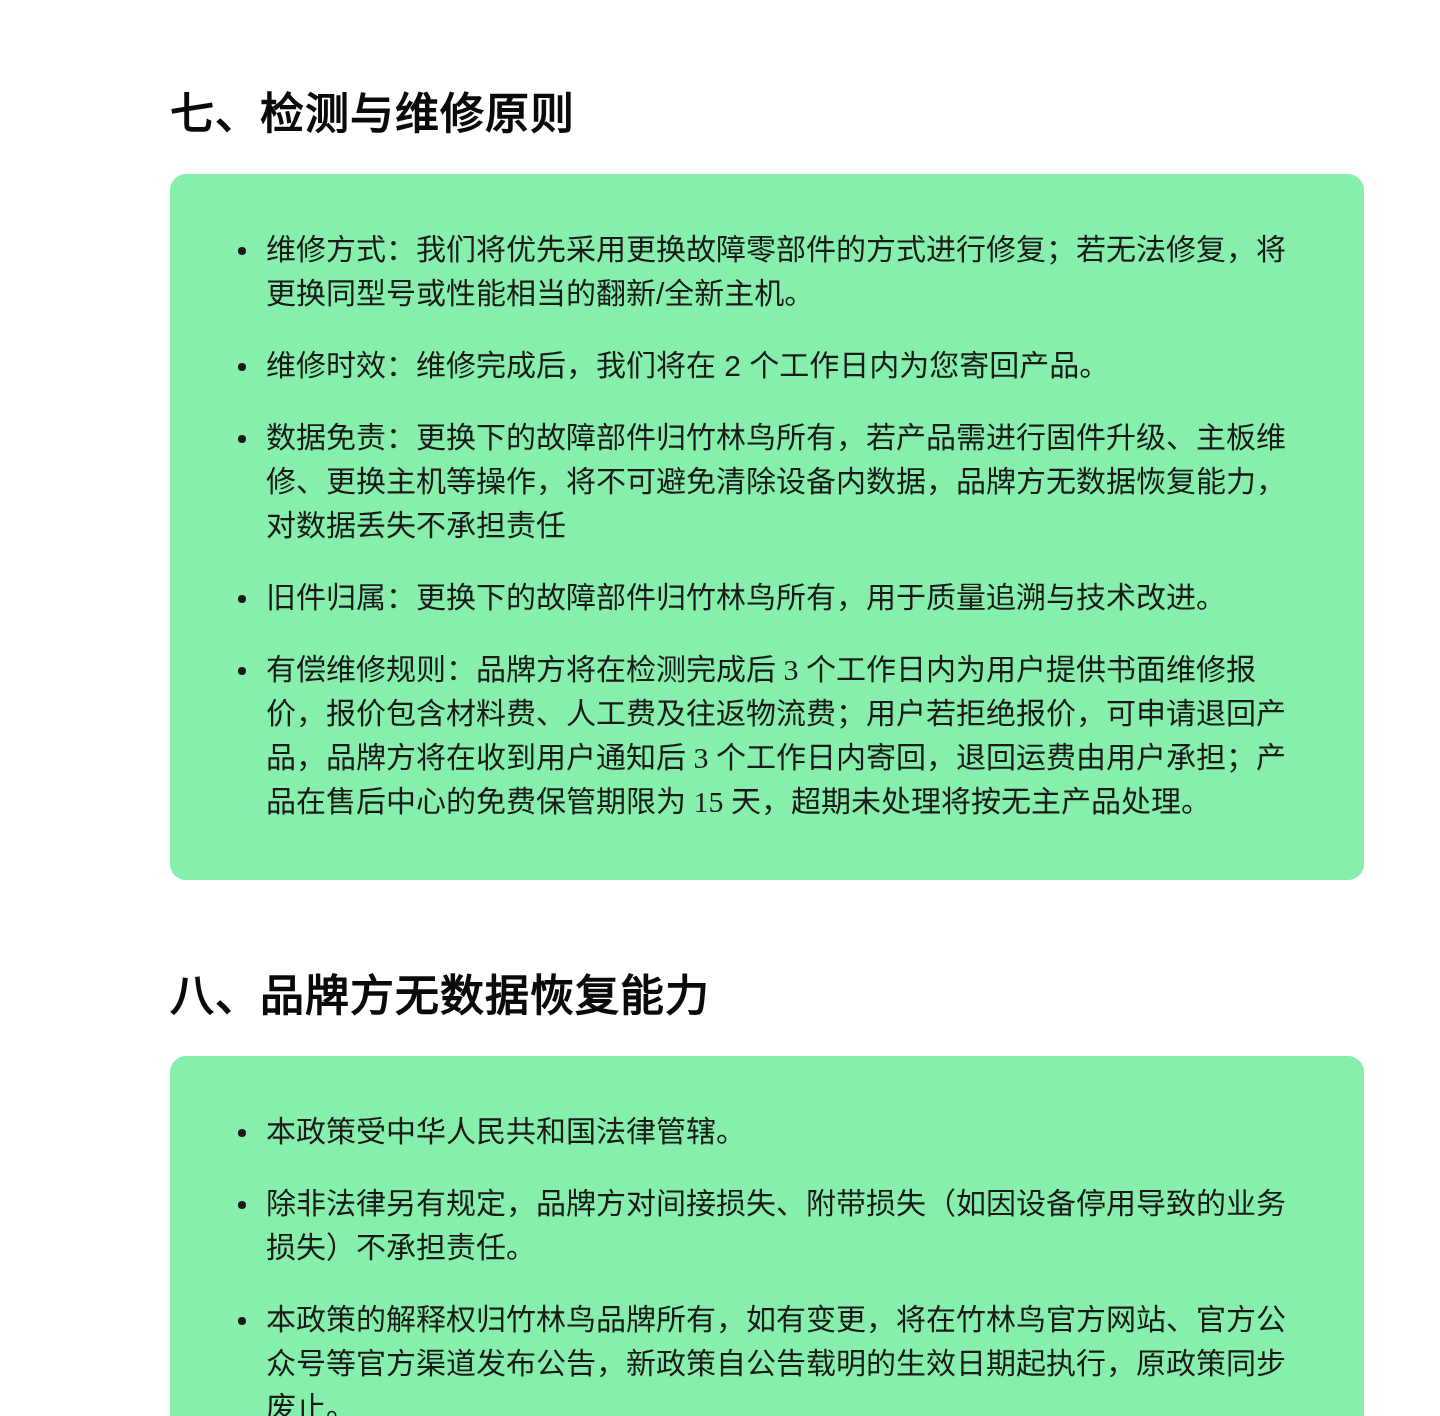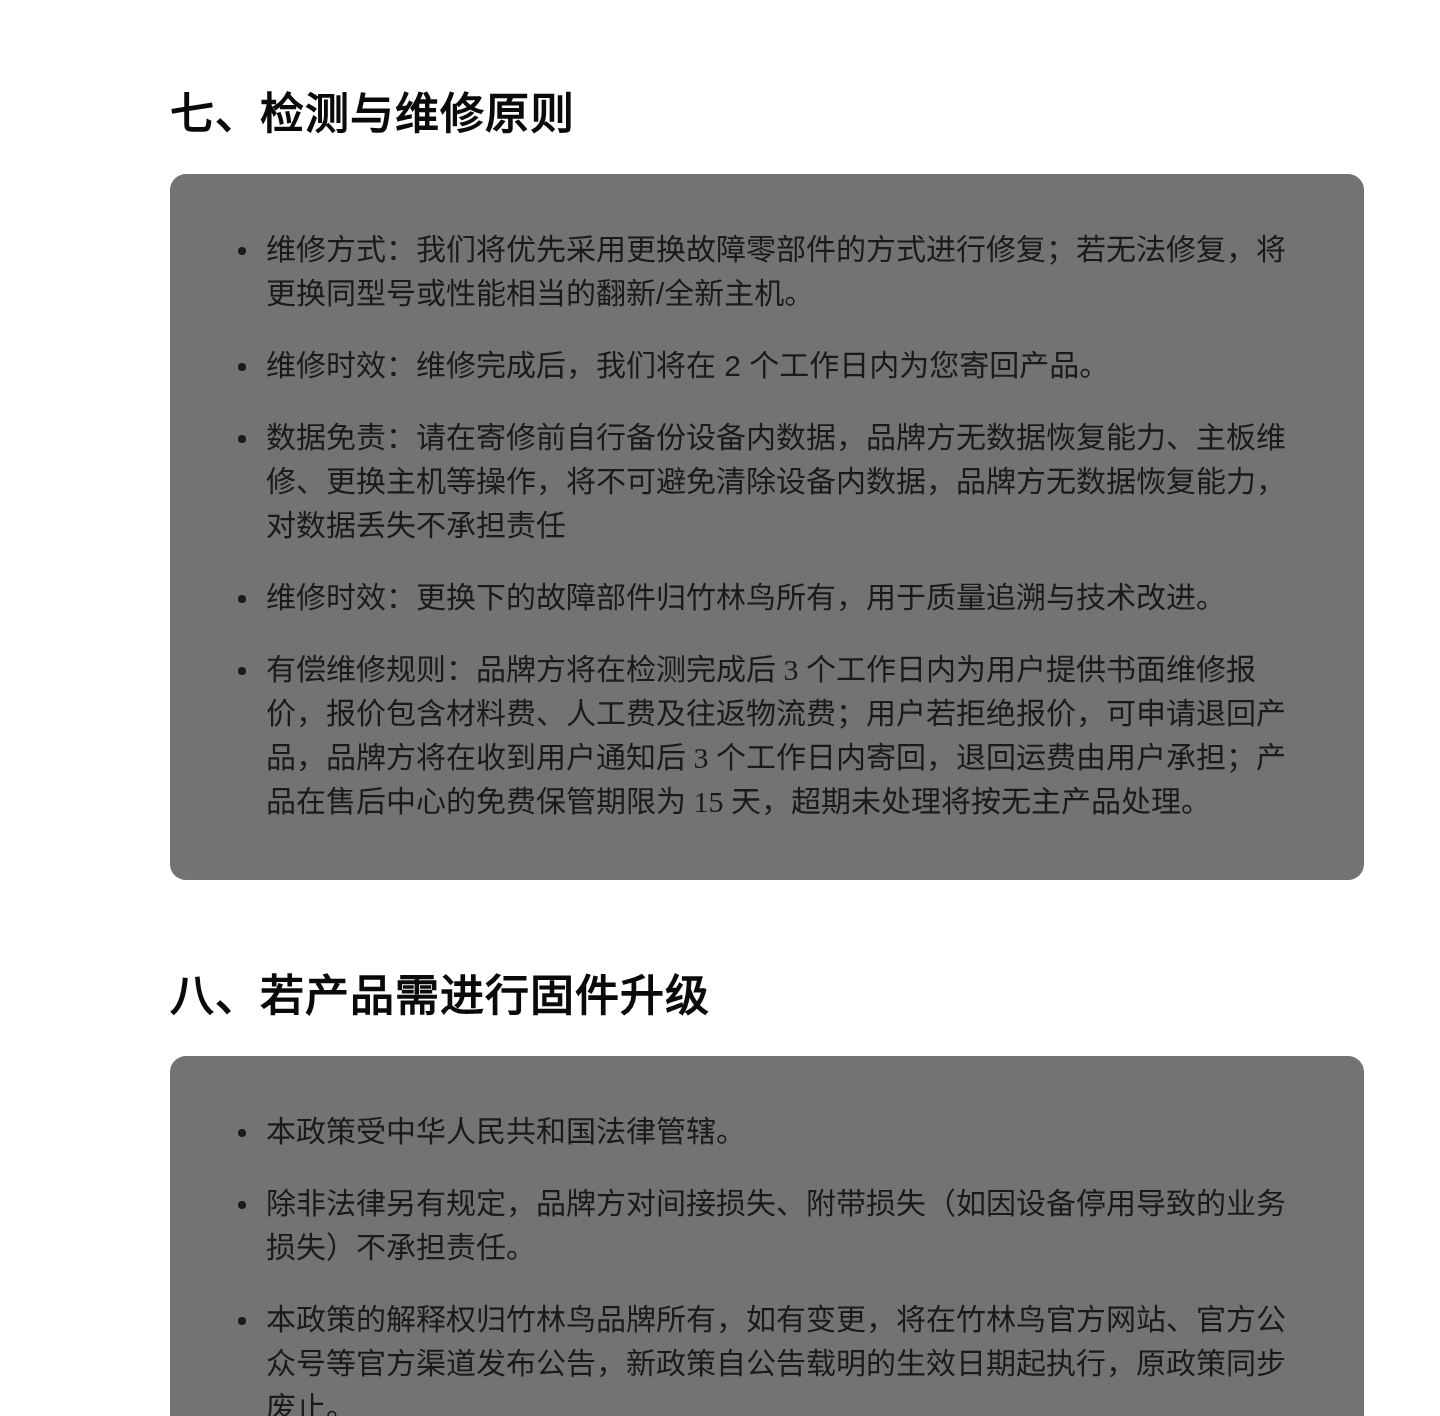--- a/index.html
+++ b/index.html
@@ -20,21 +20,21 @@
     font-size: 44px;
     line-height: 56px;
     font-weight: 700;
     color: #0a0a0a;
     letter-spacing: 1px;
   }
   .section-repair .section-title { margin-top: 38px; }
   .section-liability .section-title { margin-top: 88px; }
   .section-faq .section-title { margin-top: 74px; }
   .card {
-    background: #737373;
+    background: #86efac;
     border-radius: 16px;
     margin-top: 32px;
     padding: 38px 44px 40px 36px;
   }
   .policy-list {
     list-style: none;
   }
   .policy-item {
     position: relative;
     font-size: 30px;
@@ -60,29 +60,29 @@
 <body>
 
 <main class="page">
 
   <section class="section-repair">
     <h2 class="section-title">七、检测与维修原则</h2>
     <div class="card">
       <ul class="policy-list">
         <li class="policy-item">维修方式：我们将优先采用更换故障零部件的方式进行修复；若无法修复，将更换同型号或性能相当的翻新/全新主机。</li>
         <li class="policy-item">维修时效：维修完成后，我们将在 2 个工作日内为您寄回产品。</li>
-        <li class="policy-item">数据免责：请在寄修前自行备份设备内数据，品牌方无数据恢复能力、主板维修、更换主机等操作，将不可避免清除设备内数据，品牌方无数据恢复能力，对数据丢失不承担责任</li>
-        <li class="policy-item">维修时效：更换下的故障部件归竹林鸟所有，用于质量追溯与技术改进。</li>
+        <li class="policy-item">数据免责：更换下的故障部件归竹林鸟所有，若产品需进行固件升级、主板维修、更换主机等操作，将不可避免清除设备内数据，品牌方无数据恢复能力，对数据丢失不承担责任</li>
+        <li class="policy-item">旧件归属：更换下的故障部件归竹林鸟所有，用于质量追溯与技术改进。</li>
         <li class="policy-item">有偿维修规则：品牌方将在检测完成后 3 个工作日内为用户提供书面维修报价，报价包含材料费、人工费及往返物流费；用户若拒绝报价，可申请退回产品，品牌方将在收到用户通知后 3 个工作日内寄回，退回运费由用户承担；产品在售后中心的免费保管期限为 15 天，超期未处理将按无主产品处理。</li>
       </ul>
     </div>
   </section>
 
   <section class="section-liability">
-    <h2 class="section-title">八、若产品需进行固件升级</h2>
+    <h2 class="section-title">八、品牌方无数据恢复能力</h2>
     <div class="card">
       <ul class="policy-list">
         <li class="policy-item">本政策受中华人民共和国法律管辖。</li>
         <li class="policy-item">除非法律另有规定，品牌方对间接损失、附带损失（如因设备停用导致的业务损失）不承担责任。</li>
         <li class="policy-item">本政策的解释权归竹林鸟品牌所有，如有变更，将在竹林鸟官方网站、官方公众号等官方渠道发布公告，新政策自公告载明的生效日期起执行，原政策同步废止。</li>
       </ul>
     </div>
   </section>
 
   <section class="section-faq">

